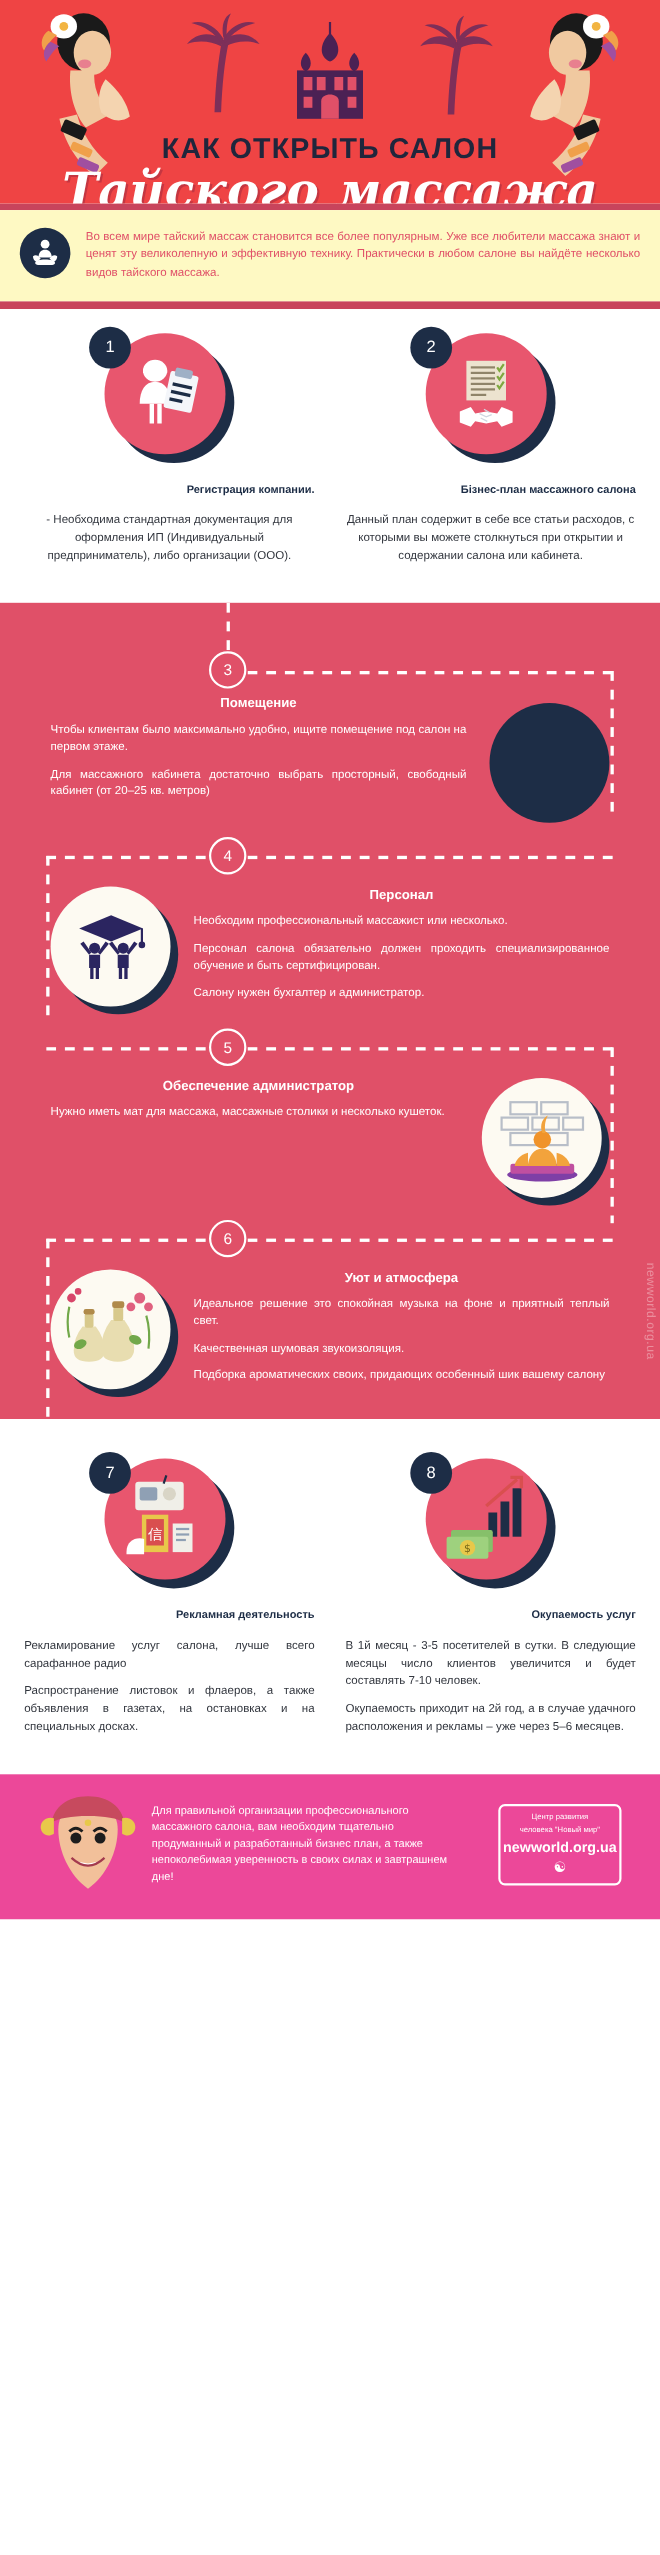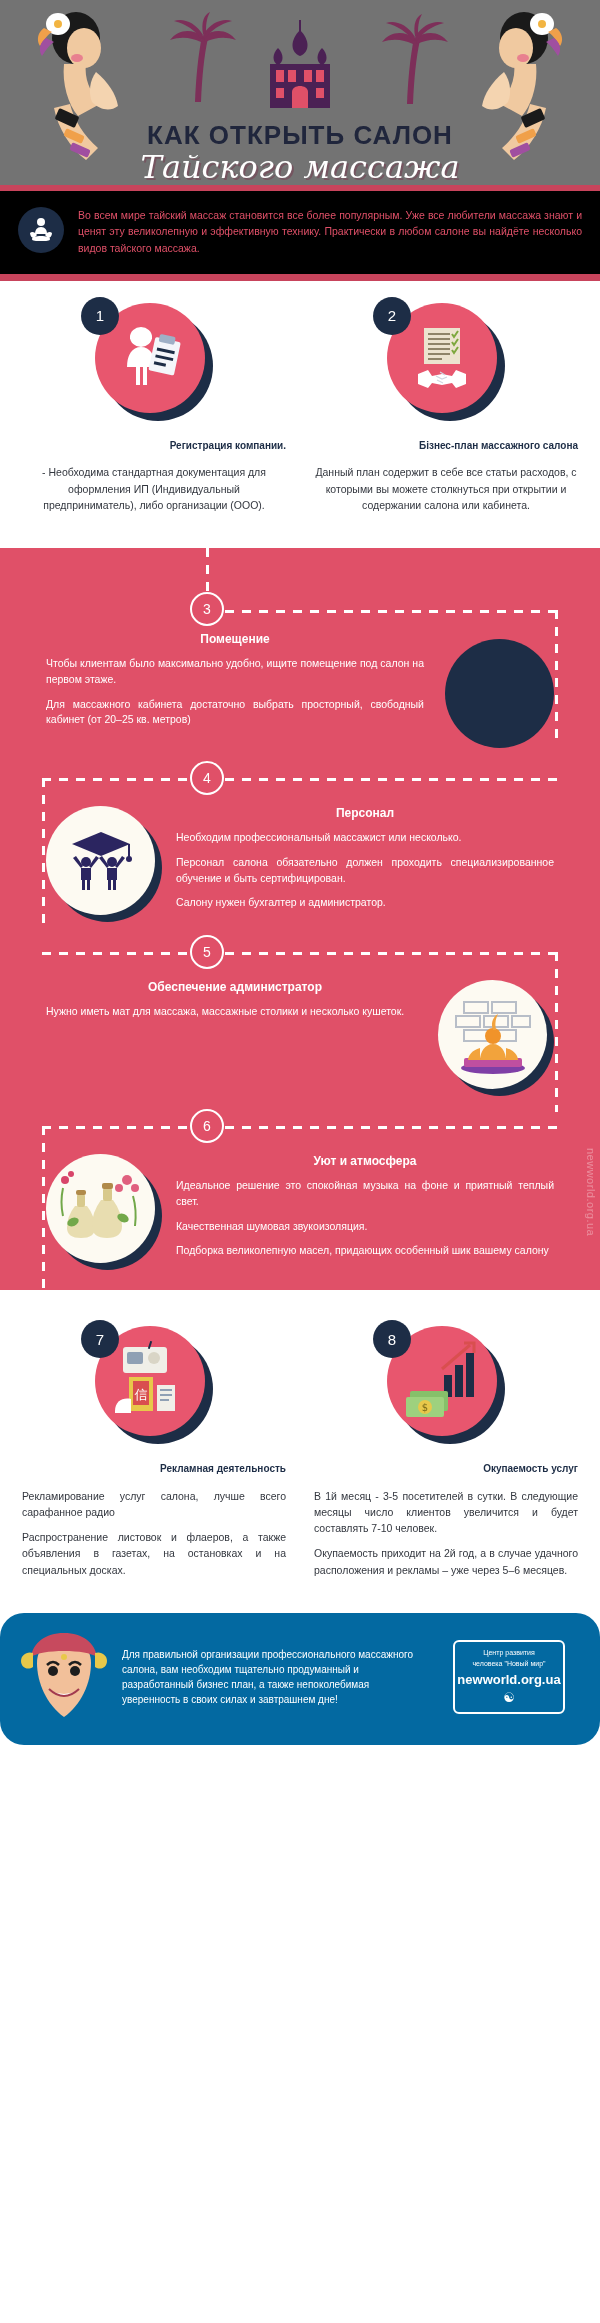--- a/index.html
+++ b/index.html
@@ -5,21 +5,21 @@
   * { box-sizing: border-box; margin: 0; padding: 0; }
   body {
     width: 600px;
     font-family: "Liberation Sans", sans-serif;
     background: #ffffff;
   }
   .page { width: 600px; position: relative; overflow: hidden; }
 
   
   .header {
-    background: #737373;
+    background: #ef4444;
     height: 185px;
     position: relative;
     overflow: hidden;
   }
   .palm { position: absolute; color: #7d2f59; }
   .palm svg { display:block; }
   .temple { position: absolute; left: 262px; top: 18px; }
   .lady { position: absolute; top: 8px; }
   .lady.left { left: 34px; }
   .lady.right { right: 34px; transform: scaleX(-1); }
@@ -33,31 +33,31 @@
     font-weight: bold;
     letter-spacing: 1px;
   }
   .title-script {
     position: absolute;
     top: 148px; left: 0; right: 0;
     text-align: center;
     color: #ffffff;
     font-family: "DejaVu Serif", serif;
     font-style: italic;
-    font-weight: normal;
-    font-size: 32px;
+    font-weight: bold;
+    font-size: 44px;
     text-shadow: 2px 2px 0 rgba(120,30,60,.35);
   }
   .header-rule {
     height: 6px; background: #c8445c;
   }
 
   
   .intro {
-    background: #000000;
+    background: #fef9c3;
     padding: 16px 18px 18px 18px;
     display: flex;
     gap: 14px;
     align-items: flex-start;
   }
   .intro-badge {
     width: 46px; height: 46px; flex: 0 0 46px;
     border-radius: 50%;
     background: #1d2d46;
     display: flex; align-items: center; justify-content: center;
@@ -178,27 +178,26 @@
     align-items: center; justify-content: center;
     overflow: hidden;
   }
   .disc-caption {
     color: #1d2d46; font-size: 10px; line-height: 1.25;
     text-align: center; margin-top: 3px;
   }
 
   
   .footer {
-    background: #0369a1;
+    background: #ec4899;
     display: flex;
     align-items: center;
-    padding: 18px 16px 22px 16px;
+    padding: 18px 16px 22px 32px;
     gap: 10px;
     position: relative;
-    border-radius: 24px;
   }
   .footer-mask { flex: 0 0 96px; display:flex; align-items:center; justify-content:center; }
   .footer-text {
     flex: 1;
     color: #ffffff; font-size: 10px; line-height: 1.5;
   }
   .footer-logo { flex: 0 0 150px; text-align: center; color: #ffffff; }
   .logo-ring {
     width: 112px; height: 74px; margin: 0 auto;
     border: 2px solid #ffffff; border-radius: 6px;
@@ -494,21 +493,21 @@
         <div class="dash-h" style="left:225px; right:42px; top:20px;"></div>
         <div class="dash-v" style="left:42px; top:20px; height:168px;"></div>
         <div class="num-ring" style="position:absolute; left:190px; top:3px;">6</div>
       </div>
       <div class="flow-row reverse">
         <div class="flow-text">
           <div class="flow-title center">Уют и атмосфера</div>
           <div class="flow-body">
             <p>Идеальное решение это спокойная музыка на фоне и приятный теплый свет.</p>
             <p>Качественная шумовая звукоизоляция.</p>
-            <p>Подборка великолепную масел, придающих особенный шик вашему салону</p>
+            <p>Подборка ароматических своих, придающих особенный шик вашему салону</p>
           </div>
         </div>
         <div class="disc">
           <div class="disc-shadow"></div>
           <div class="disc-main">
             <svg width="92" height="86" viewBox="0 0 92 86">
               <g fill="#e8ddb0">
                 <path d="M20 40 q-8 10 -8 22 q0 10 14 10 q14 0 14 -10 q0 -12 -8 -22 Z"></path>
                 <path d="M46 34 q-9 12 -9 26 q0 12 15 12 q15 0 15 -12 q0 -14 -9 -26 Z"></path>
               </g>

